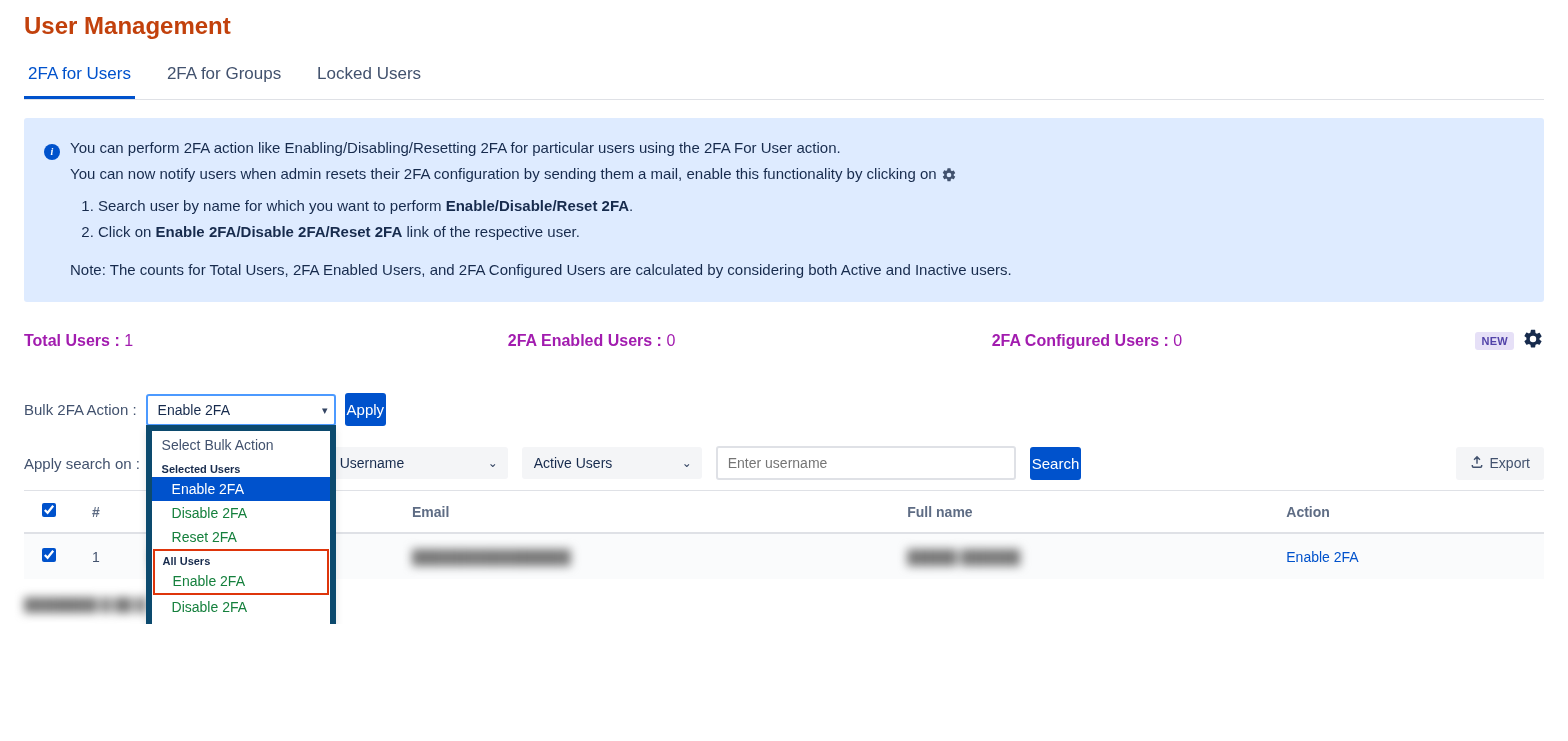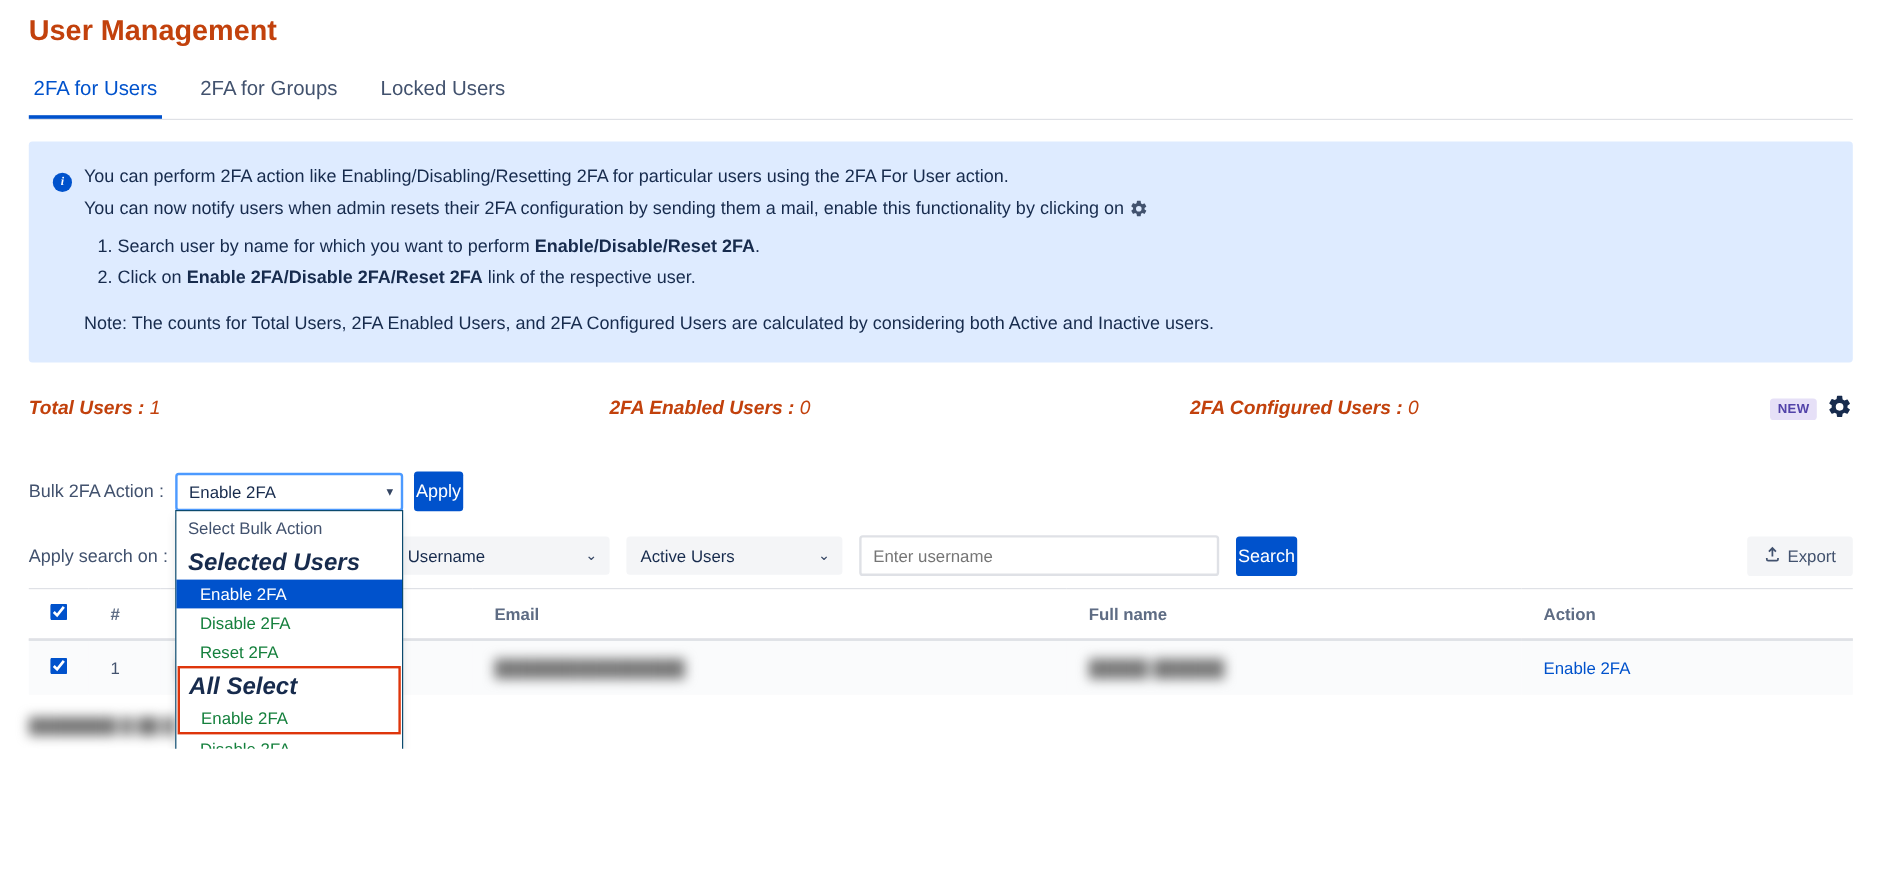--- a/index.html
+++ b/index.html
@@ -15,35 +15,35 @@
     .info-panel .info-row { display: flex; gap: 10px; }
     .info-icon-wrap { flex: 0 0 auto; padding-top: 2px; }
     .info-icon { width: 16px; height: 16px; border-radius: 50%; background: #0052cc; color: #fff; display: inline-flex; align-items: center; justify-content: center; font-size: 10px; font-weight: 700; font-style: italic; font-family: Georgia, serif; }
     .info-content p { margin-bottom: 2px; }
     .info-content ol { margin: 8px 0 0 28px; }
     .info-content ol li { margin-bottom: 2px; }
     .inline-gear { display: inline-flex; vertical-align: middle; }
     .note-line { margin-top: 14px; }
     
     .stats-row { display: flex; align-items: center; margin: 26px 0 40px; }
-    .stat { flex: 1; font-size: 16px; color: #c2410c; font-style: italic; }
+    .stat { flex: 1; font-size: 16px; color: #a21caf; }
     .stat strong { font-weight: 600; }
     .stats-right { display: flex; align-items: center; gap: 8px; }
     .new-badge { background: #e6e0f7; color: #5243a9; font-size: 11px; font-weight: 700; padding: 3px 6px; border-radius: 3px; letter-spacing: 0.3px; }
     
     .bulk-row { display: flex; align-items: center; gap: 9px; margin-bottom: 20px; }
     .bulk-label { font-size: 15px; color: #42526e; font-weight: 500; }
     .select-wrap { position: relative; }
     .select { appearance: none; border: 2px solid #4c9aff; border-radius: 3px; padding: 6px 28px 6px 10px; font-size: 14px; background: #fff; min-width: 190px; cursor: pointer; }
     .select-chevron { position: absolute; right: 8px; top: 50%; transform: translateY(-50%); pointer-events: none; font-size: 11px; color: #344563; }
     .btn-primary { background: #0052cc; color: #fff; border: none; border-radius: 3px; padding: 8px 2px; font-size: 15px; font-weight: 500; cursor: pointer; }
     
-    .dropdown-menu { position: absolute; top: 100%; left: 0; width: 190px; background: #fff; border: 1px solid #0c4a6e; box-shadow: 0 4px 8px rgba(0,0,0,0.1); margin-top: -1px; z-index: 10; }
+    .dropdown-menu { position: absolute; top: 100%; left: 0; width: 190px; background: #fff; border: 6px solid #0c4a6e; box-shadow: 0 4px 8px rgba(0,0,0,0.1); margin-top: -1px; z-index: 10; }
     .dropdown-menu .dd-title { padding: 6px 10px; font-size: 14px; color: #42526e; }
-    .dropdown-menu .dd-group { padding: 4px 10px 2px; font-weight: 700; font-size: 20px; color: #172b4d; font-style: italic; }
+    .dropdown-menu .dd-group { padding: 4px 10px 2px; font-weight: 700; font-size: 11px; color: #172b4d; }
     .dropdown-menu .dd-item { padding: 4px 10px 4px 20px; font-size: 14px; color: #15803d; cursor: pointer; }
     .dropdown-menu .dd-item.highlighted { background: #0052cc; color: #fff; }
     .dd-highlight-group { border: 2px solid #de350b; margin: 0 1px; }
     .dd-highlight-group .dd-group { padding-left: 8px; }
     .dd-highlight-group .dd-item { padding-left: 18px; }
     
     .search-row { display: flex; align-items: center; gap: 14px; margin-bottom: 10px; }
     .search-label { font-size: 15px; color: #42526e; font-weight: 500; min-width: 130px; }
     .search-spacer { width: 60px; }
     .based-on-label { font-size: 15px; color: #42526e; }
@@ -118,21 +118,21 @@
   <div class="select-wrap">
     <div class="select">Enable 2FA</div>
     <span class="select-chevron">▾</span>
     <div class="dropdown-menu">
       <div class="dd-title">Select Bulk Action</div>
       <div class="dd-group">Selected Users</div>
       <div class="dd-item highlighted">Enable 2FA</div>
       <div class="dd-item">Disable 2FA</div>
       <div class="dd-item">Reset 2FA</div>
       <div class="dd-highlight-group">
-        <div class="dd-group">All Select</div>
+        <div class="dd-group">All Users</div>
         <div class="dd-item">Enable 2FA</div>
       </div>
       <div class="dd-item">Disable 2FA</div>
       <div class="dd-item">Reset 2FA</div>
     </div>
   </div>
   <button class="btn-primary">Apply</button>
 </div>
 
 <div class="search-row">

